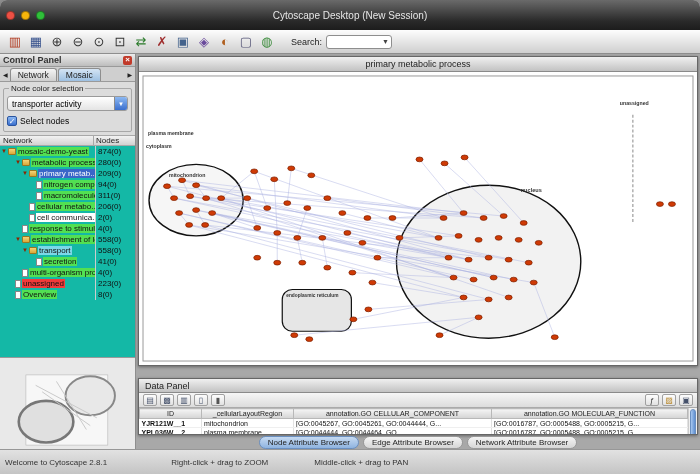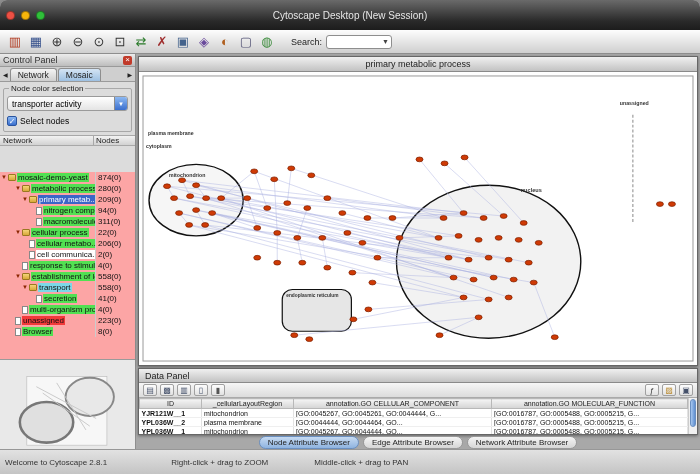--- a/index.html
+++ b/index.html
@@ -28,21 +28,21 @@
   .search-dd { font-size:7px; color:#444; flex:none; }
 
   
   .main { flex:1; display:flex; min-height:0; }
 
   
   .control-panel { width:136px; flex:none; background:#dcdcdc; border-right:1px solid #8e8e8e;
                    display:flex; flex-direction:column; min-height:0; }
   .cp-header { height:13px; flex:none; background:linear-gradient(#ececec,#bdbdbd); border-bottom:1px solid #9a9a9a;
                display:flex; align-items:center; justify-content:space-between; padding:0 3px;
-               font-size:9px; font-weight:normal; color:#333; }
+               font-size:9px; font-weight:bold; color:#333; }
   .cp-close { width:9px; height:9px; background:#c13a2a; color:#fff; font-size:8px; line-height:8px;
               text-align:center; border-radius:2px; flex:none; }
   .cp-tabs { height:15px; flex:none; background:#cfcfcf; border-bottom:1px solid #9a9a9a;
              display:flex; align-items:flex-end; padding:0 1px; }
   .cp-tabs-inner { display:flex; align-items:flex-end; flex:1; height:100%; }
   .tab-scroll { font-size:6px; color:#222; padding:0 2px 3px; }
   .cp-tab { font-size:8.5px; padding:1px 7px 1px; margin-right:1px; border:1px solid #8e8e8e; border-bottom:none;
             border-radius:3px 3px 0 0; background:linear-gradient(#f4f4f4,#cfcfcf); color:#222; }
   .cp-tab.selected { background:linear-gradient(#d4e4f4,#9dc0e2); }
 
@@ -55,21 +55,21 @@
                color:#fff; font-size:6px; display:flex; align-items:center; justify-content:center; border-left:1px solid #8a8a8a; }
   .check-row { display:flex; align-items:center; gap:3px; font-size:8.5px; margin-top:5px; }
   .checkbox { width:10px; height:10px; flex:none; background:linear-gradient(#8cb8f2,#3a6fce); border:1px solid #2a55a0;
               border-radius:2px; color:#fff; font-size:8px; line-height:9px; text-align:center; }
 
   .tree-header { height:11px; flex:none; display:flex; background:linear-gradient(#f2f2f2,#d2d2d2);
                  border-top:1px solid #a8a8a8; border-bottom:1px solid #a8a8a8; font-size:8px; color:#222; }
   .th-net { width:94px; padding-left:3px; border-right:1px solid #a8a8a8; overflow:hidden; }
   .th-nodes { flex:1; padding-left:2px; overflow:hidden; }
 
-  .tree { height:187px; flex:none; background:#fca5a5; overflow:hidden;margin-top:26px; }
+  .tree { height:211px; flex:none; background:#14b8a6; overflow:hidden; }
   .tree-row { height:11px; display:flex; align-items:center; font-size:8px; color:#111; }
   .tr-main { width:95px; flex:none; display:flex; align-items:center; overflow:hidden; height:100%; }
   .tri { width:7px; flex:none; color:#8b2500; font-size:6px; line-height:11px; }
   .node-ic { flex:none; margin-right:1px; }
   .node-ic.folder { width:8px; height:7px; background:linear-gradient(#f4d478,#d8a838); border:1px solid #9a7820; border-radius:1px; }
   .node-ic.doc { width:6px; height:8px; background:#fff; border:1px solid #888; }
   .tr-label { padding:0 1px; white-space:nowrap; }
   .tr-count { flex:1; border-left:1px solid #ccc; height:100%; padding-left:2px; overflow:hidden;
               white-space:nowrap; line-height:11px; }
 
@@ -79,21 +79,21 @@
   
   .right-area { flex:1; display:flex; flex-direction:column; background:#a8a8a8; min-width:0; }
   .net-frame { height:310px; flex:none; margin:2px 2px 0; border:1px solid #666; background:#fff;
                display:flex; flex-direction:column; box-shadow:0 1px 3px rgba(0,0,0,.4); }
   .frame-title { height:15px; flex:none; background:linear-gradient(#f0f0f0,#c2c2c2); border-bottom:1px solid #8a8a8a;
                  font-size:9px; color:#222; display:flex; align-items:center; justify-content:center; }
   .frame-title.left { justify-content:flex-start; padding-left:6px; height:14px; }
   .net-canvas { flex:1; background:#fff; min-height:0; }
   .net-canvas svg { width:100%; height:100%; display:block; }
 
-  .data-panel { flex:1; margin:2px 2px 0; border:1px solid #666; background:#ececec; display:flex;
+  .data-panel { flex:1; margin:12px 2px 0; border:1px solid #666; background:#ececec; display:flex;
                 flex-direction:column; min-height:0; box-shadow:0 1px 3px rgba(0,0,0,.4); }
   .dp-toolbar { height:15px; flex:none; display:flex; align-items:center; gap:3px; padding:0 4px;
                 background:linear-gradient(#f6f6f6,#dcdcdc); border-bottom:1px solid #aaa; }
   .dp-btn { min-width:14px; height:12px; padding:0 1px; border:1px solid #a0a0a0; border-radius:2px;
             background:linear-gradient(#fdfdfd,#e2e2e2); font-size:8px; display:flex; align-items:center; justify-content:center; }
   .dp-spacer { flex:1; }
   .dp-table-wrap { flex:1; display:flex; background:#fff; min-height:0; overflow:hidden; }
   table { border-collapse:collapse; table-layout:fixed; flex:1; align-self:flex-start; width:calc(100% - 9px); }
   th { background:linear-gradient(#f4f4f4,#d4d4d4); border:1px solid #b8b8b8; font-size:7px; font-weight:normal;
        height:10px; padding:0 2px; overflow:hidden; white-space:nowrap; text-align:center; color:#222; }
@@ -215,28 +215,20 @@
           </div>
           <div class="tree-row">
             <div class="tr-main" style="padding-left: 29px;">
               <span class="tri"></span>
               <span class="node-ic doc"></span>
               <span class="tr-label" style="background: rgb(82, 224, 82);">macromolecule...</span>
             </div>
             <span class="tr-count">311(0)</span>
           </div>
           <div class="tree-row">
-            <div class="tr-main" style="padding-left: 15px;">
-              <span class="tri">▼</span>
-              <span class="node-ic folder"></span>
-              <span class="tr-label" style="background: rgb(82, 224, 82);">cellular process</span>
-            </div>
-            <span class="tr-count">22(0)</span>
-          </div>
-          <div class="tree-row">
             <div class="tr-main" style="padding-left: 22px;">
               <span class="tri"></span>
               <span class="node-ic doc"></span>
               <span class="tr-label" style="background: rgb(82, 224, 82);">cellular metabo...</span>
             </div>
             <span class="tr-count">206(0)</span>
           </div>
           <div class="tree-row">
             <div class="tr-main" style="padding-left: 22px;">
               <span class="tri"></span>
@@ -290,21 +282,21 @@
               <span class="tri"></span>
               <span class="node-ic doc"></span>
               <span class="tr-label" style="background: rgb(242, 58, 58);">unassigned</span>
             </div>
             <span class="tr-count">223(0)</span>
           </div>
           <div class="tree-row">
             <div class="tr-main" style="padding-left: 8px;">
               <span class="tri"></span>
               <span class="node-ic doc"></span>
-              <span class="tr-label" style="background: rgb(82, 224, 82);">Browser</span>
+              <span class="tr-label" style="background: rgb(82, 224, 82);">Overview</span>
             </div>
             <span class="tr-count">8(0)</span>
           </div>
         </div>
       <div class="overview">
         <svg viewBox="0 0 134 140">
           <rect x="3" y="26" width="126" height="108" fill="#f7f7f7" stroke="#bbbbbb" stroke-width="1"></rect>
           <ellipse cx="34" cy="98" rx="42" ry="32" fill="#e0e0e0" stroke="#777777" stroke-width="4"></ellipse>
           <ellipse cx="102" cy="58" rx="38" ry="30" fill="#e8e8e8" stroke="#888888" stroke-width="3"></ellipse>
           <path d="M18 42 L112 92 M28 52 L102 104 M50 36 L96 110" stroke="#c8c8c8" stroke-width="1.5" fill="none"></path>

